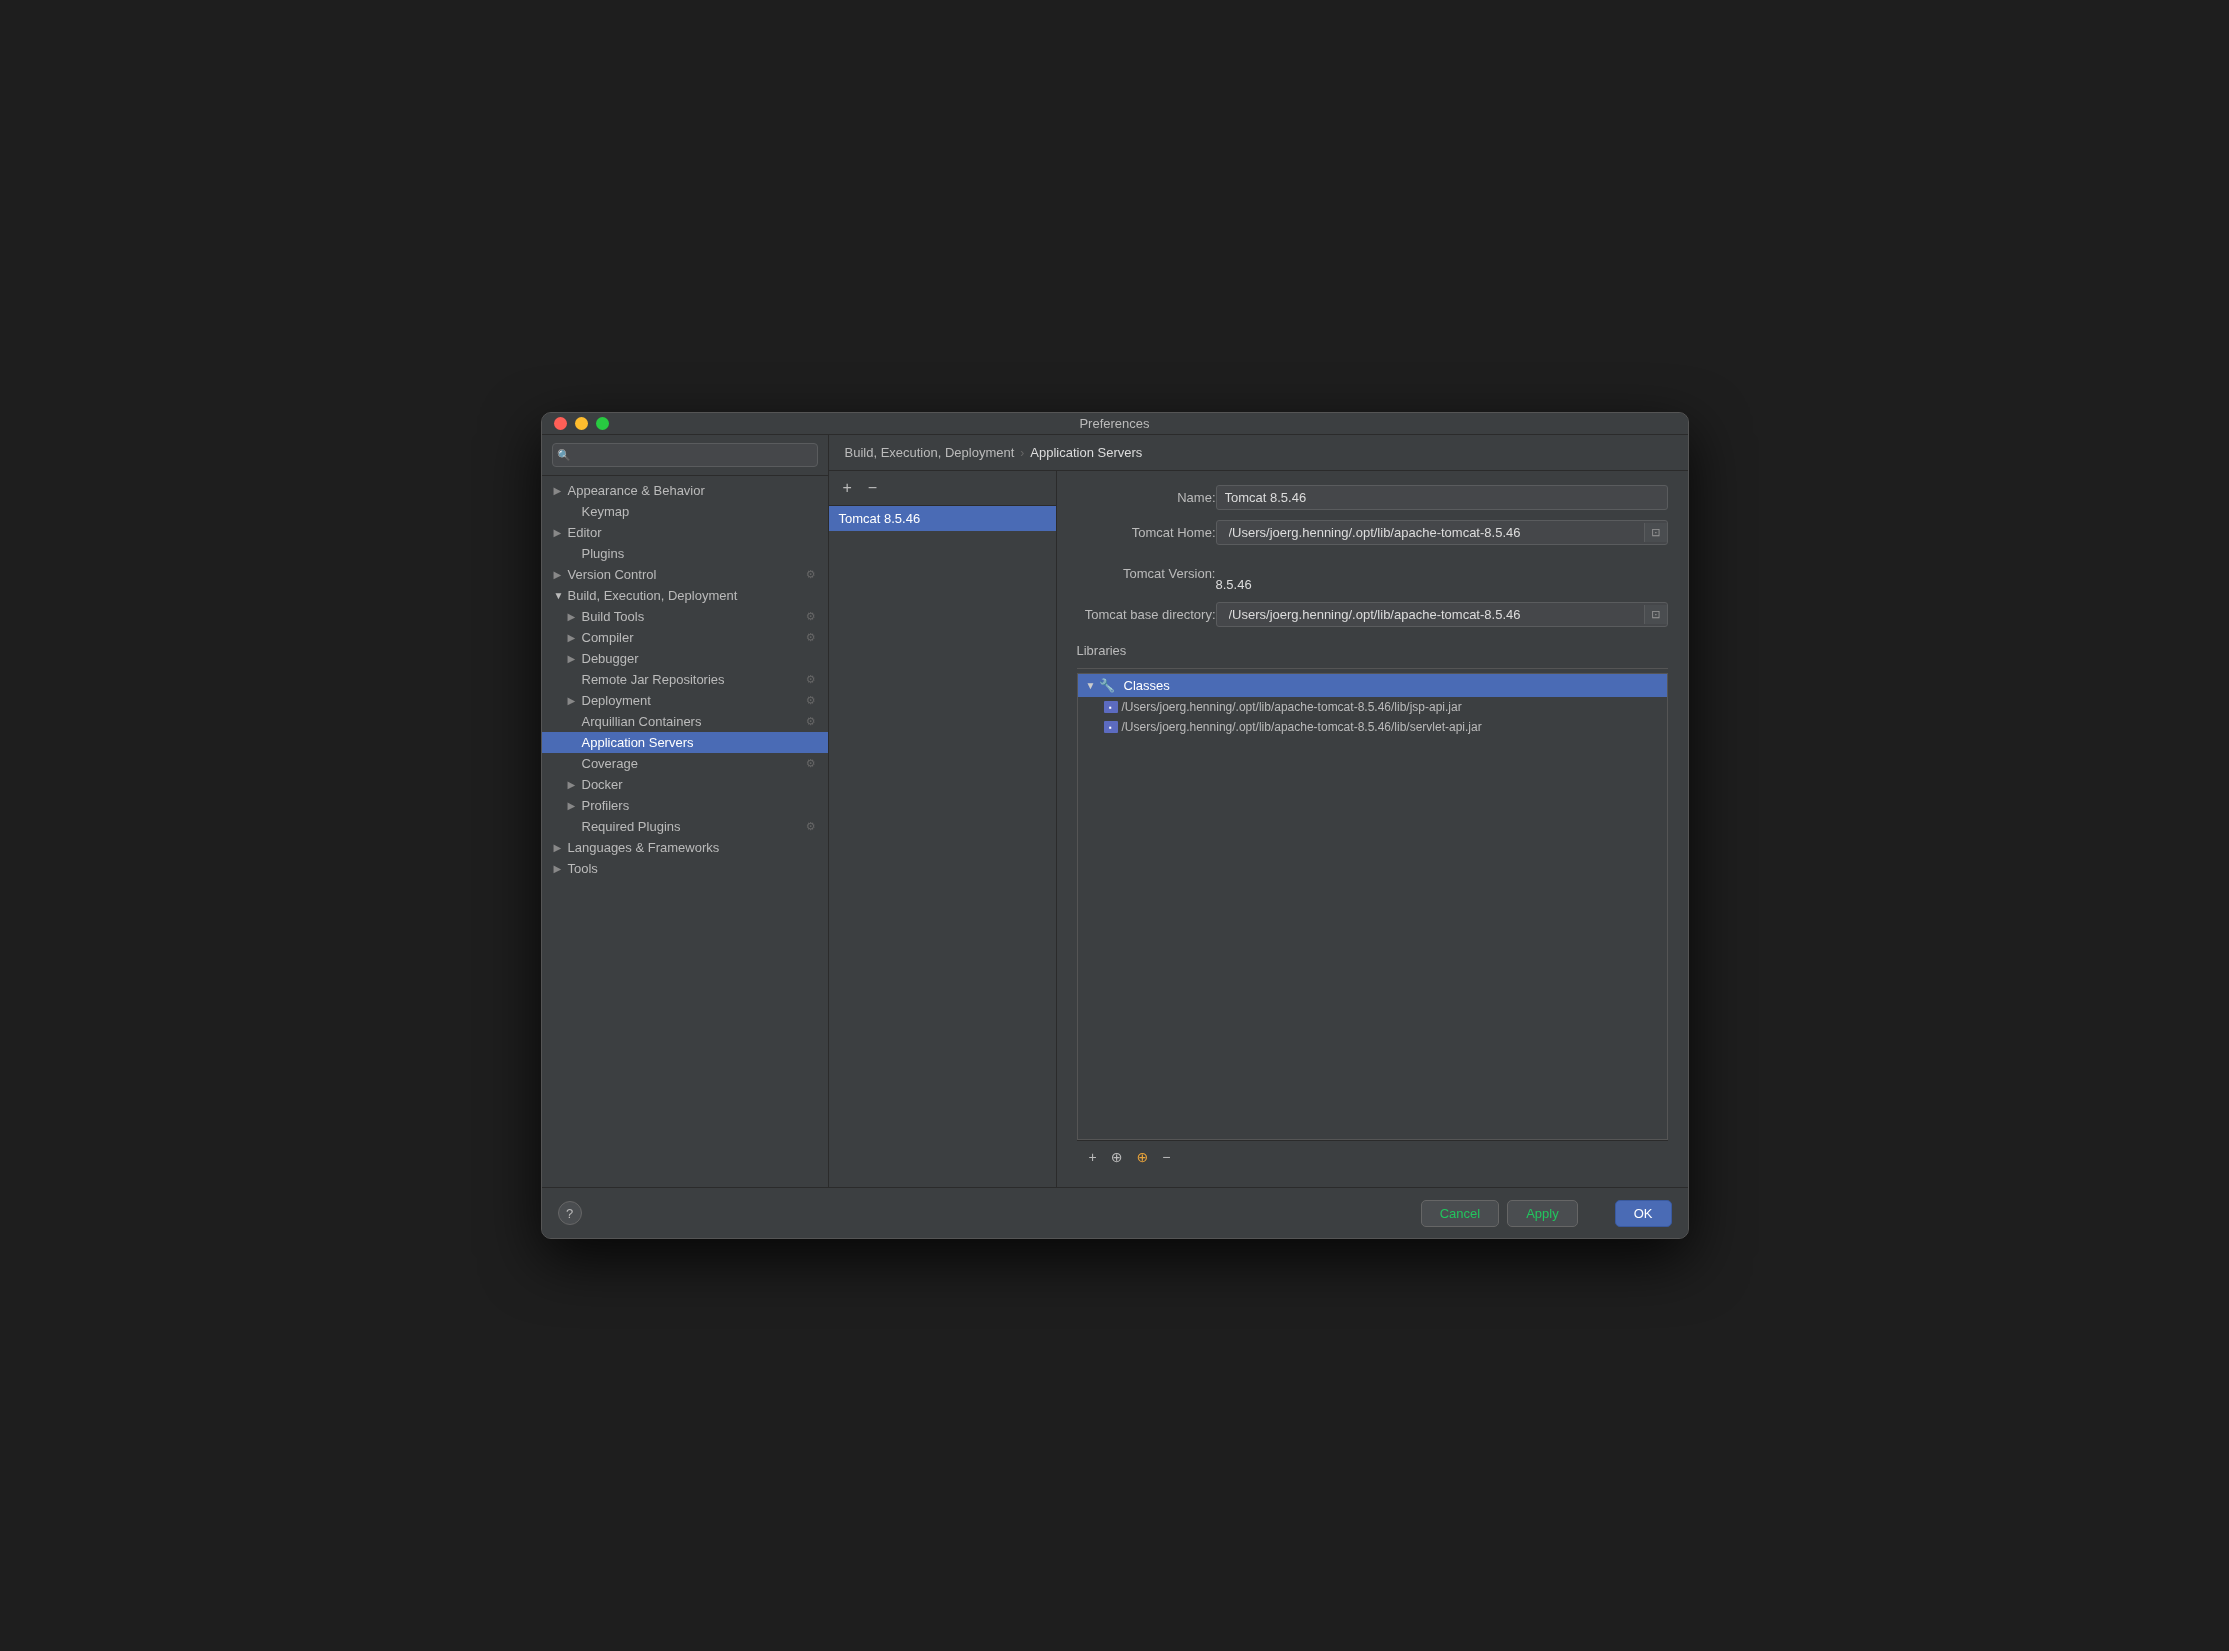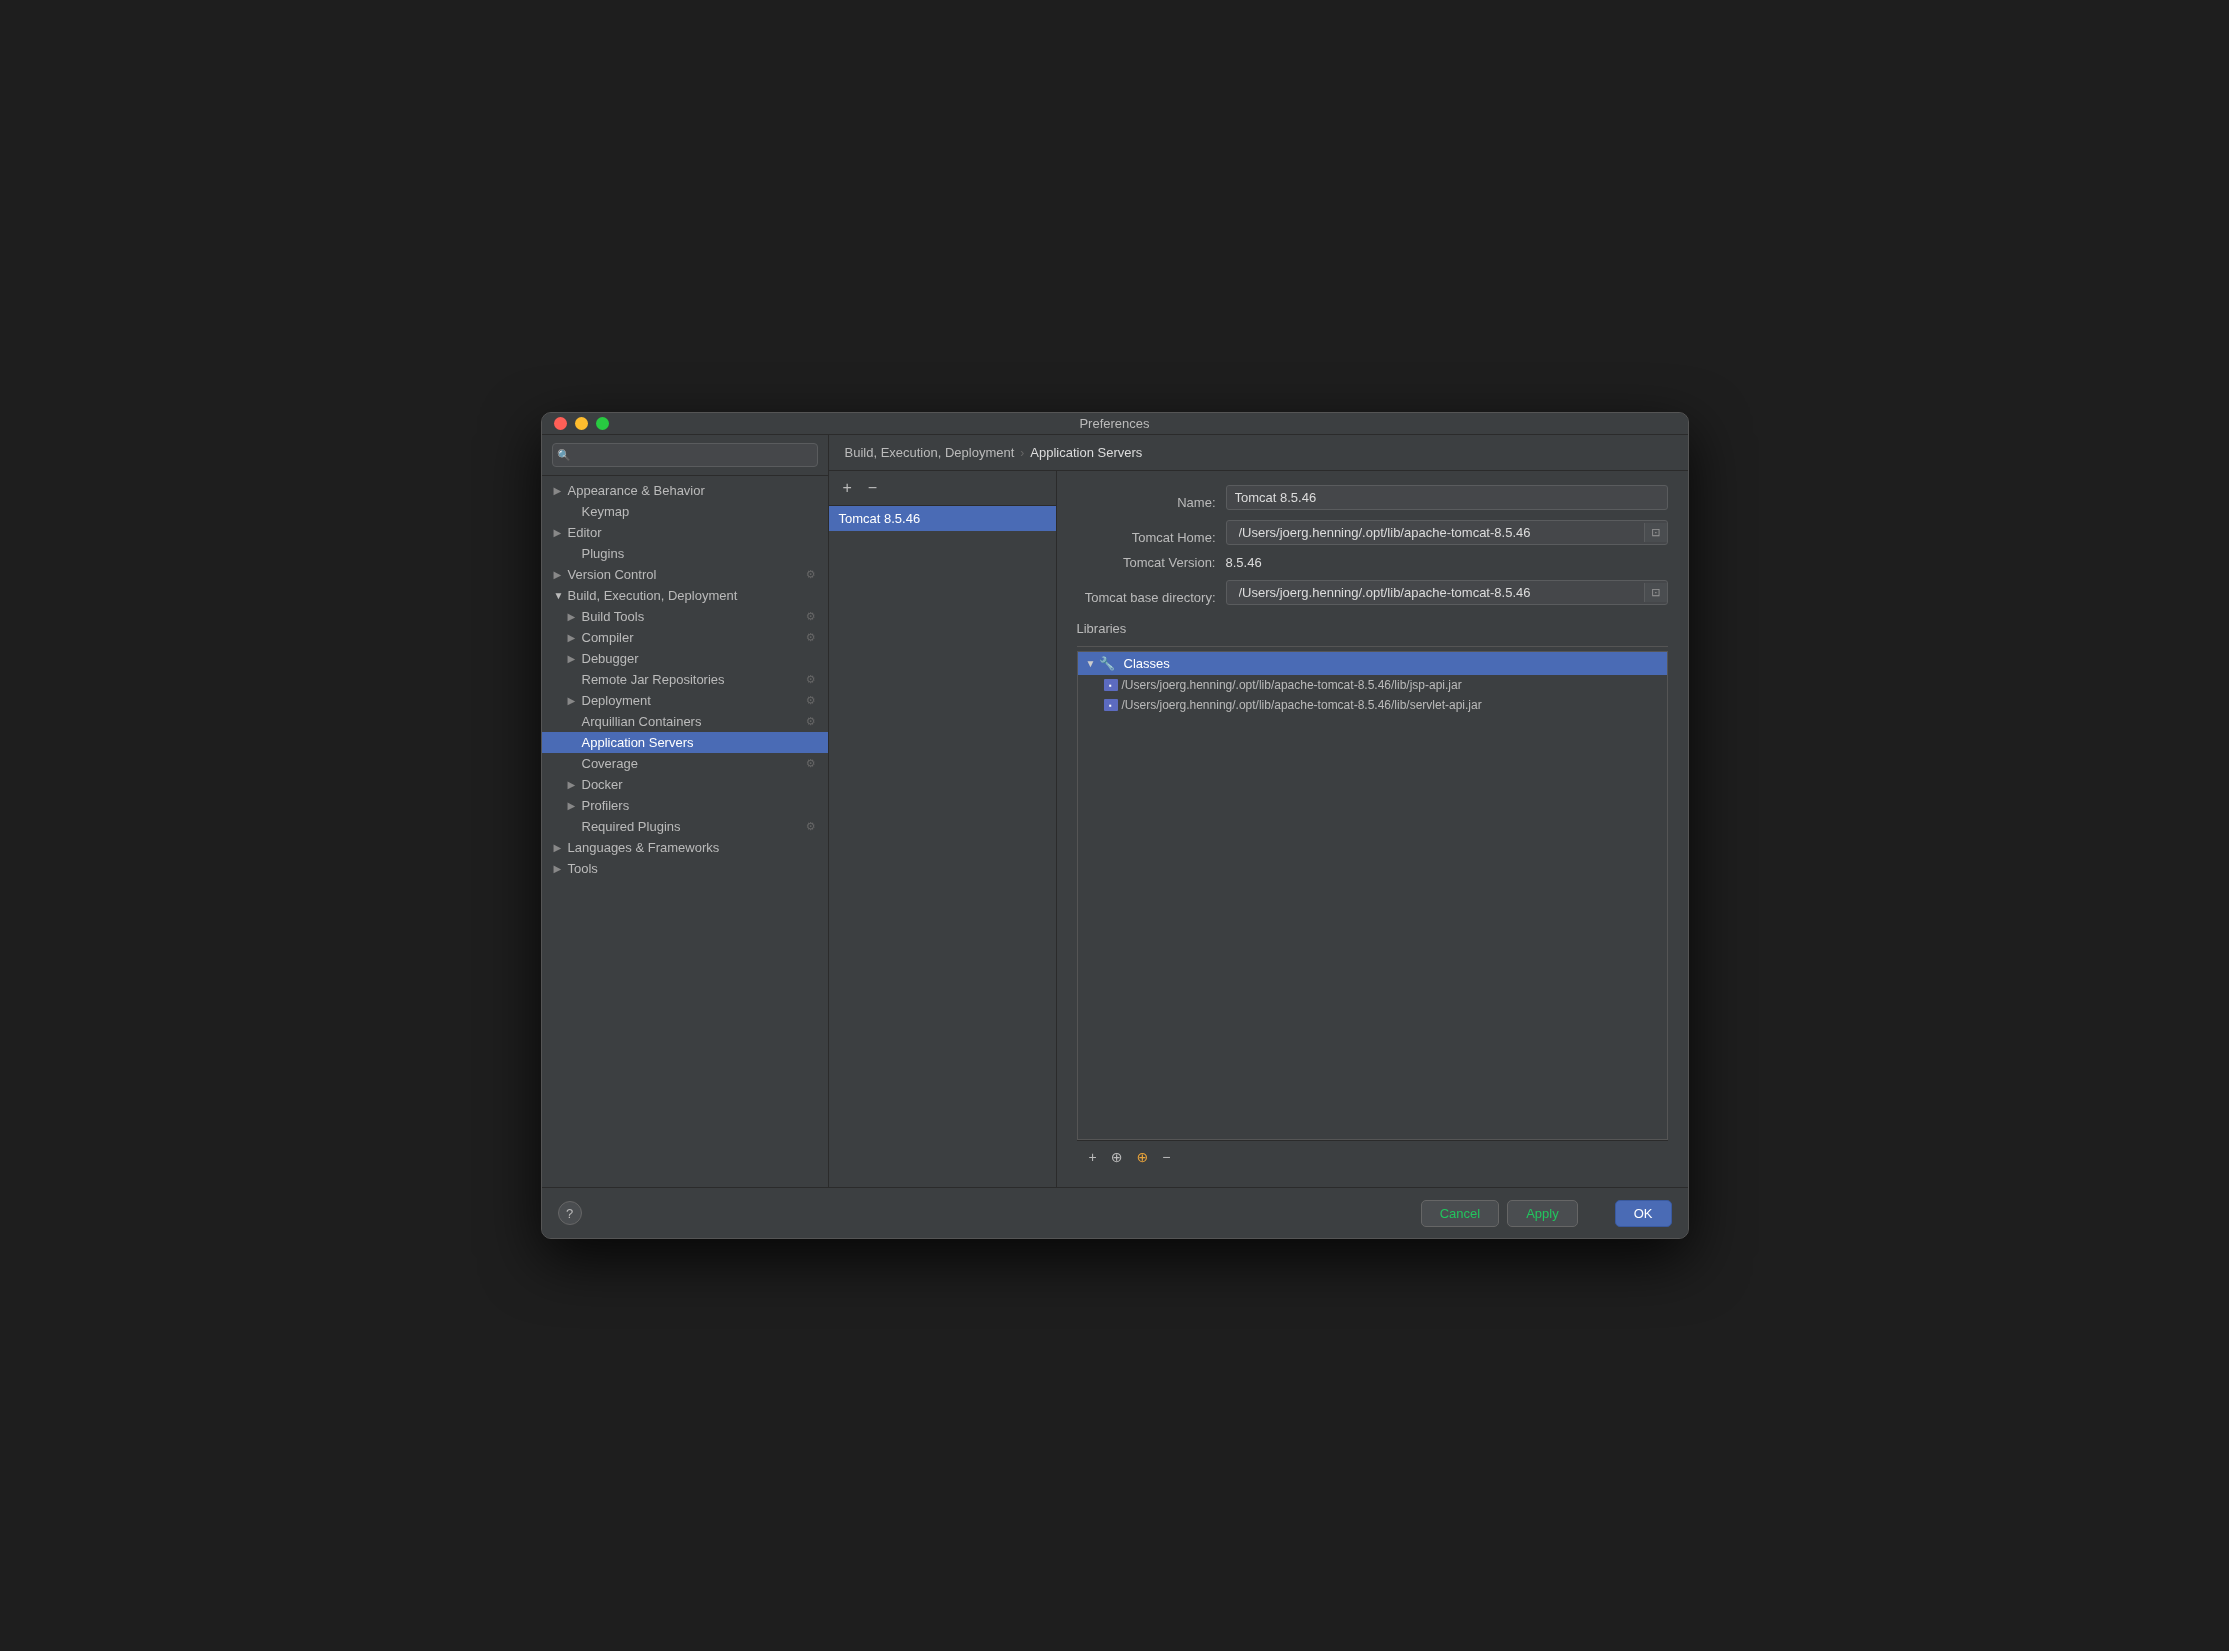--- a/index.html
+++ b/index.html
@@ -186,22 +186,21 @@
     .config-panel {
       flex: 1;
       padding: 14px 20px;
       overflow-y: auto;
       display: flex;
       flex-direction: column;
       gap: 10px;
     }
     .form-row {
       display: flex;
-      align-items: flex-end;
-      gap: 10px;
+      align-items: center;
     }
     .form-label {
       color: #bbb;
       font-size: 13px;
       min-width: 139px;
       text-align: right;
       flex-shrink: 0;
     }
     .form-input {
       flex: 1;
@@ -238,20 +237,21 @@
       padding: 3px 6px;
       cursor: pointer;
       font-size: 11px;
       height: 100%;
       display: flex;
       align-items: center;
     }
     .form-value-text {
       color: #ddd;
       font-size: 13px;
+      margin-top: 22px;
     }
     .libraries-section {
       margin-top: 6px;
       flex: 1;
       display: flex;
       flex-direction: column;
     }
     .libraries-label {
       color: #bbb;
       font-size: 13px;

